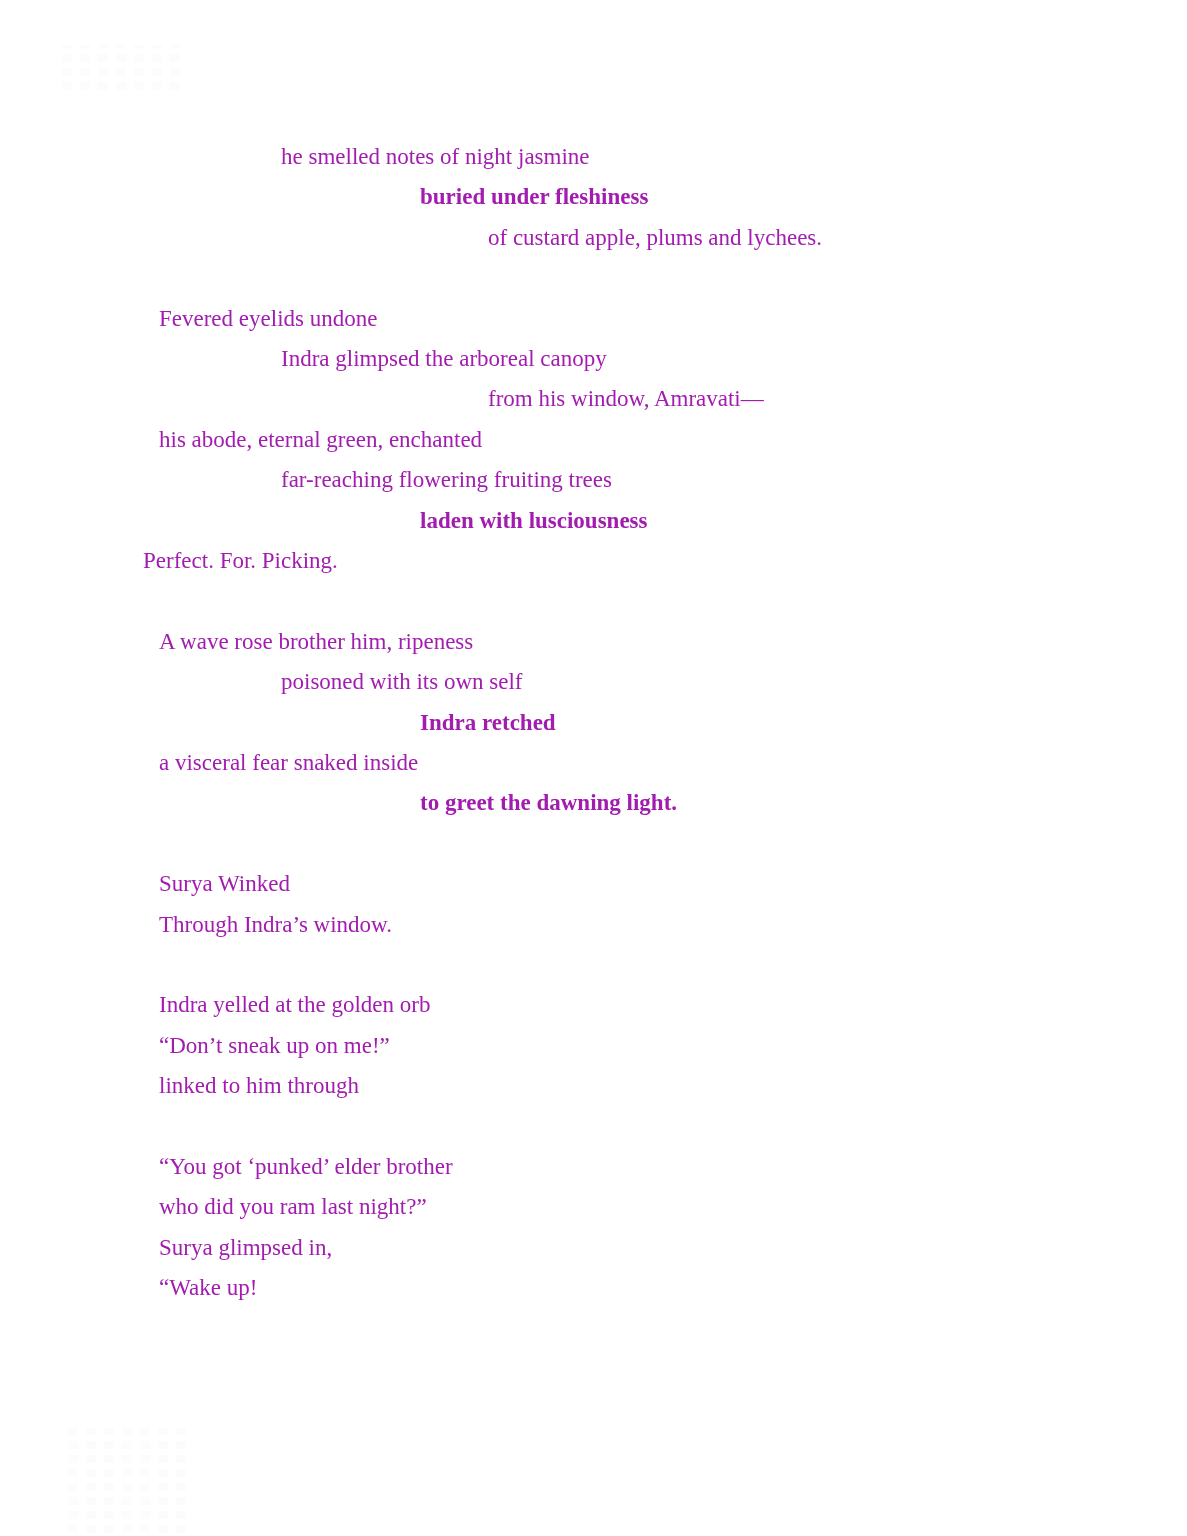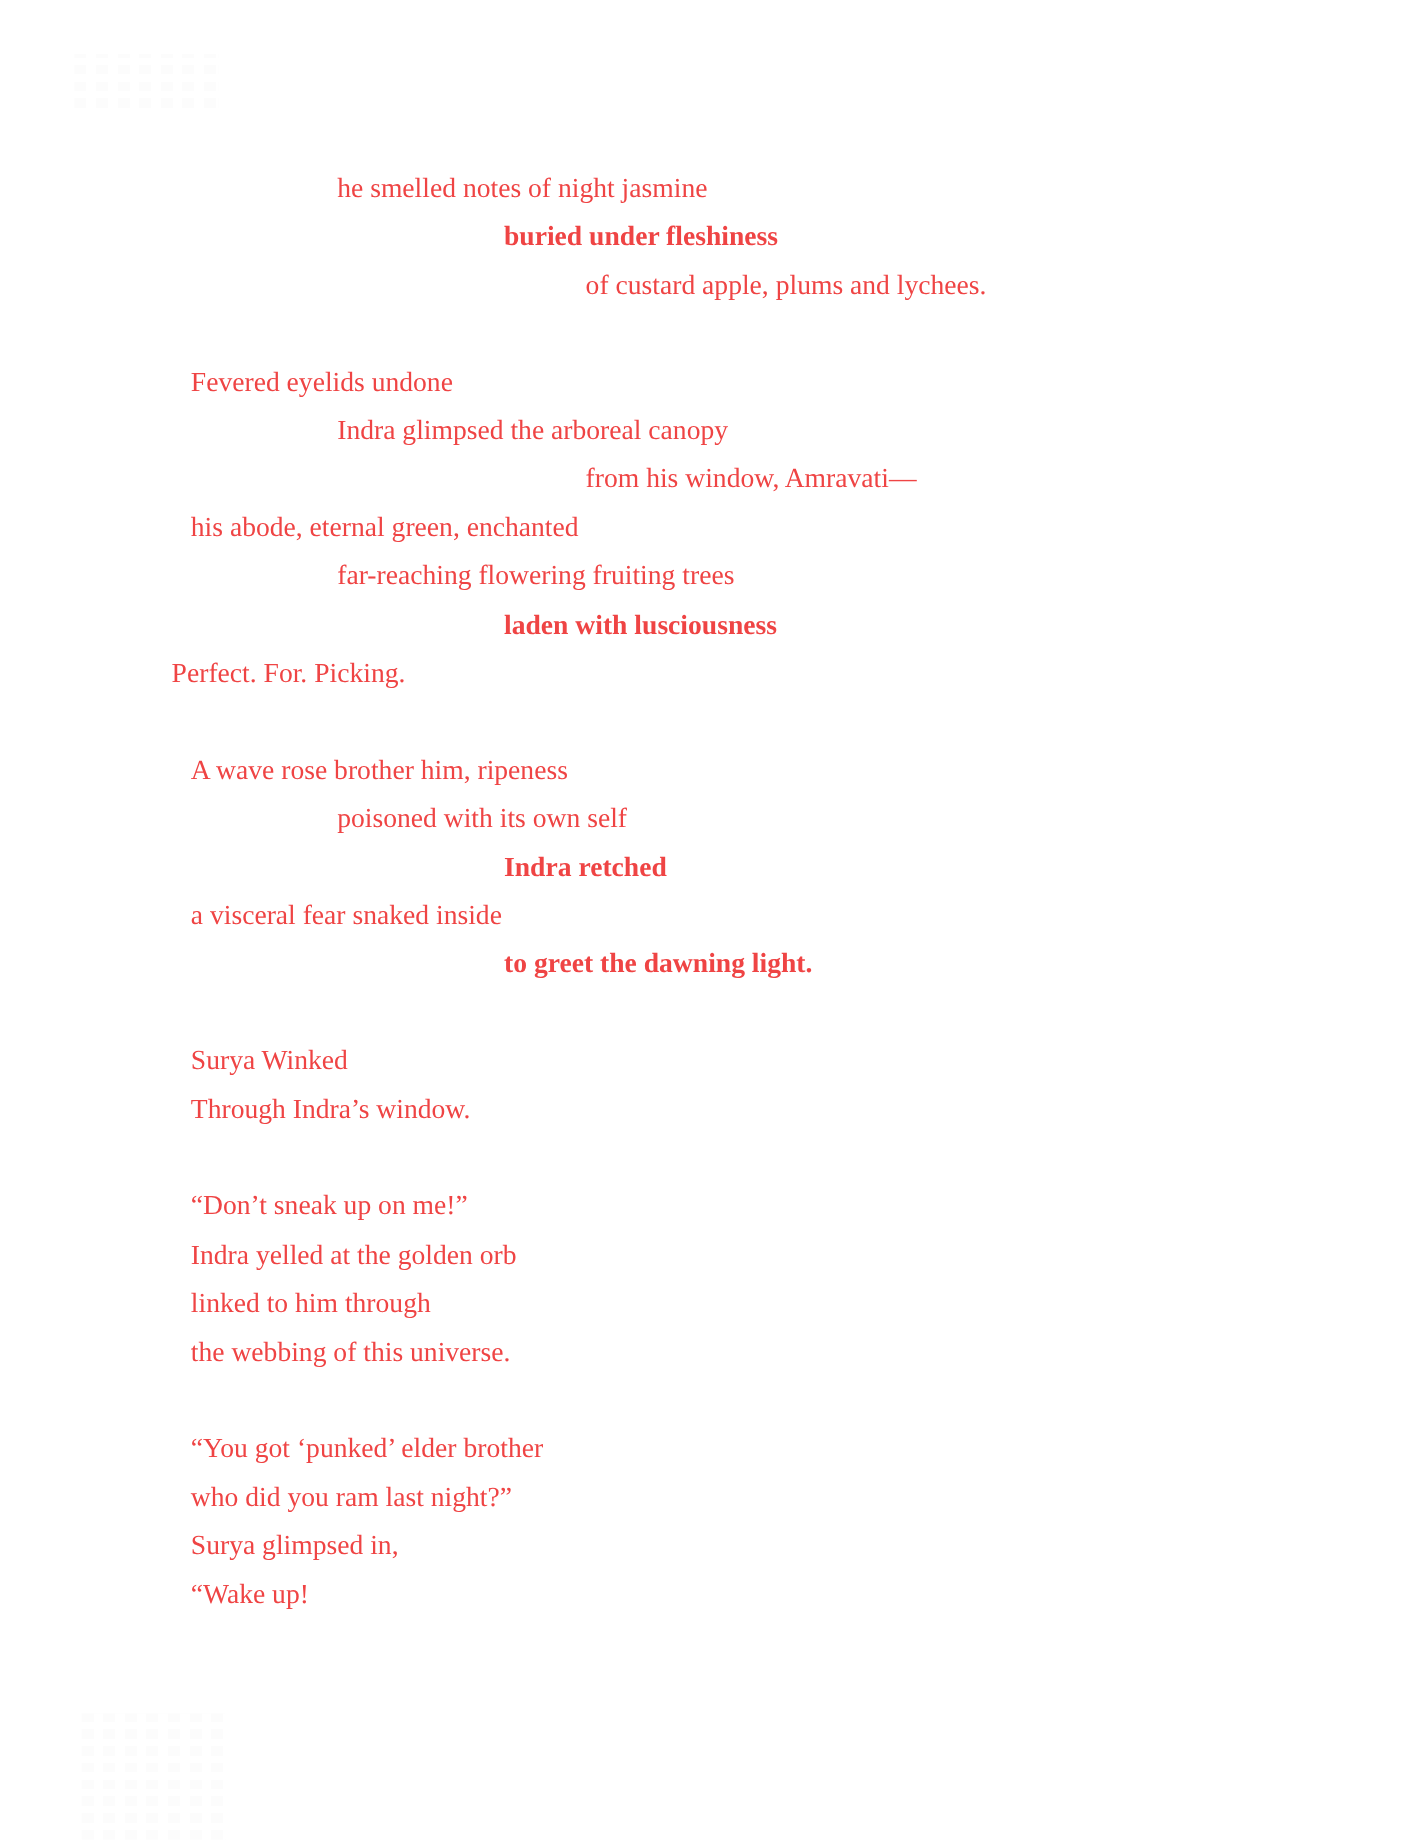--- a/index.html
+++ b/index.html
@@ -7,21 +7,21 @@
     padding: 0;
     background: #ffffff;
   }
   .page {
     position: relative;
     width: 1137px;
     height: 1536px;
     background: #ffffff;
     overflow: hidden;
     font-family: "Liberation Serif", "DejaVu Serif", serif;
-    color: #ef4444;
+    color: #a21caf;
   }
   .poem {
     position: absolute;
     left: 143px;
     top: 137px;
     width: 950px;
     font-size: 23px;
     line-height: 40.4px;
   }
   .stanza {
@@ -91,24 +91,23 @@
       <div class="line ind-0">a visceral fear snaked inside</div>
       <div class="line ind-2">to greet the dawning light.</div>
     </div>
 
     <div class="stanza">
       <div class="line ind-0">Surya Winked</div>
       <div class="line ind-0">Through Indra’s window.</div>
     </div>
 
     <div class="stanza">
+      <div class="line ind-0">Indra yelled at the golden orb</div>
       <div class="line ind-0">“Don’t sneak up on me!”</div>
-      <div class="line ind-0">Indra yelled at the golden orb</div>
       <div class="line ind-0">linked to him through</div>
-      <div class="line ind-0">the webbing of this universe.</div>
     </div>
 
     <div class="stanza">
       <div class="line ind-0">“You got ‘punked’ elder brother</div>
       <div class="line ind-0">who did you ram last night?”</div>
       <div class="line ind-0">Surya glimpsed in,</div>
       <div class="line ind-0">“Wake up!</div>
     </div>
 
   </div>

